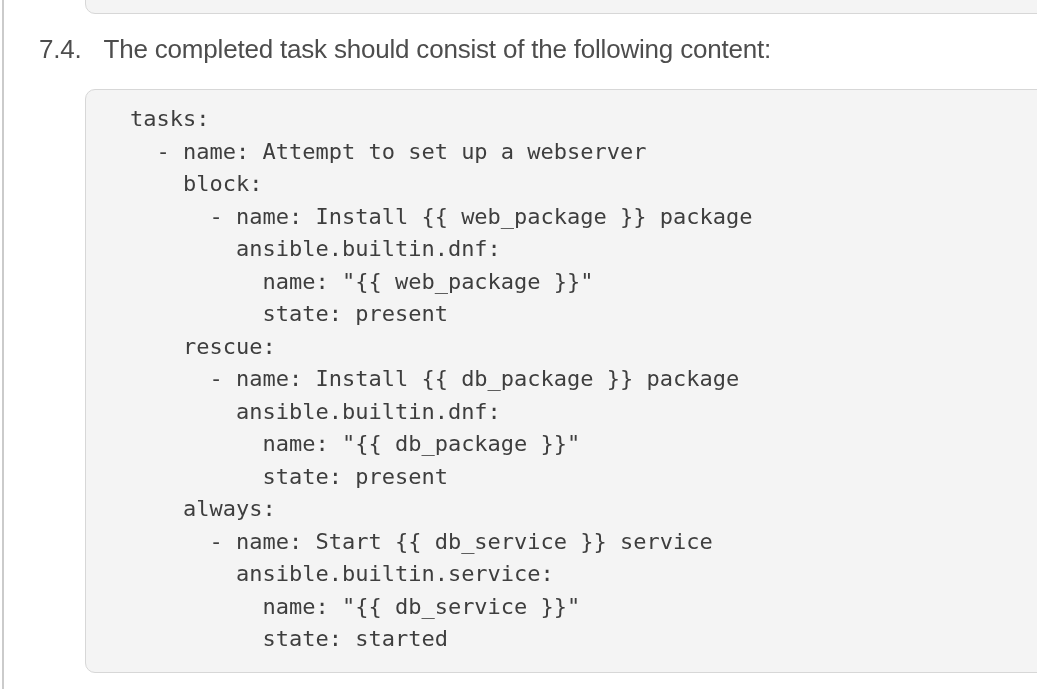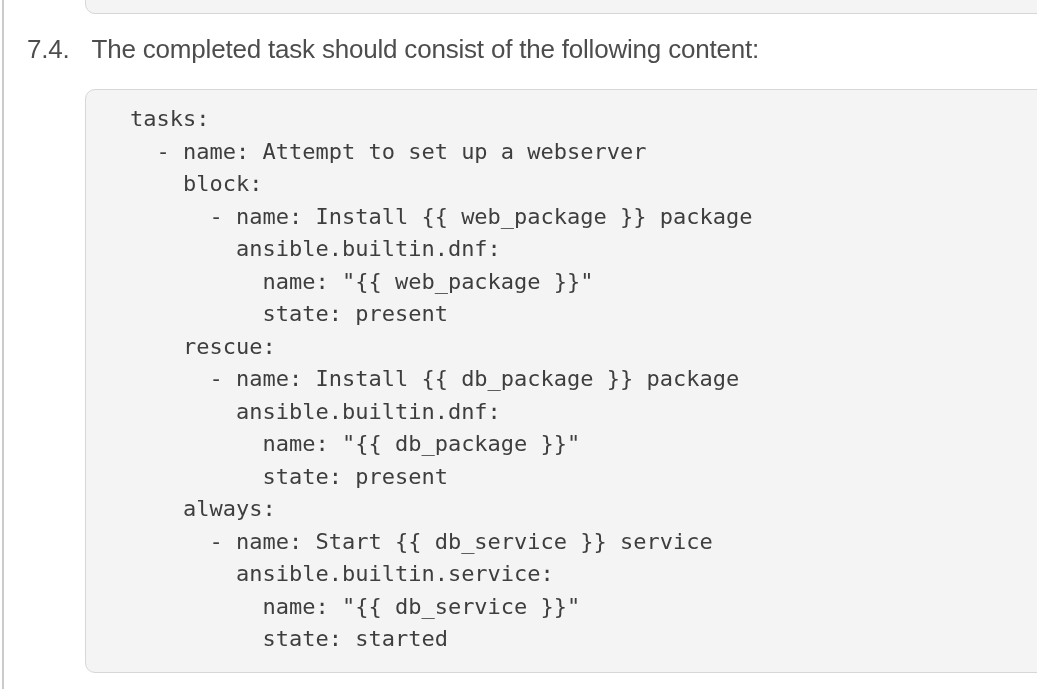--- a/index.html
+++ b/index.html
@@ -45,20 +45,21 @@
     top: 34px;
     display: flex;
     align-items: baseline;
     font-size: 26px;
     letter-spacing: -0.2px;
     color: #4d4d4d;
     white-space: nowrap;
   }
   .step-number {
     margin-right: 22px;
+    margin-left: 12px;
   }
 
   
   .code-block {
     position: absolute;
     left: 85px;
     right: -14px;
     top: 89px;
     height: 584px;
     box-sizing: border-box;

